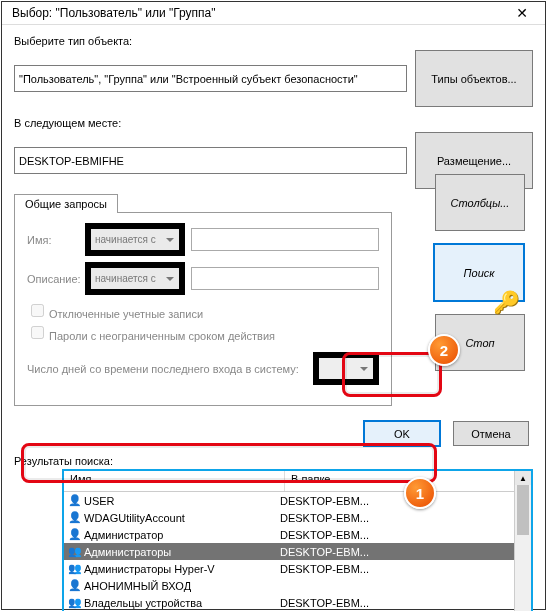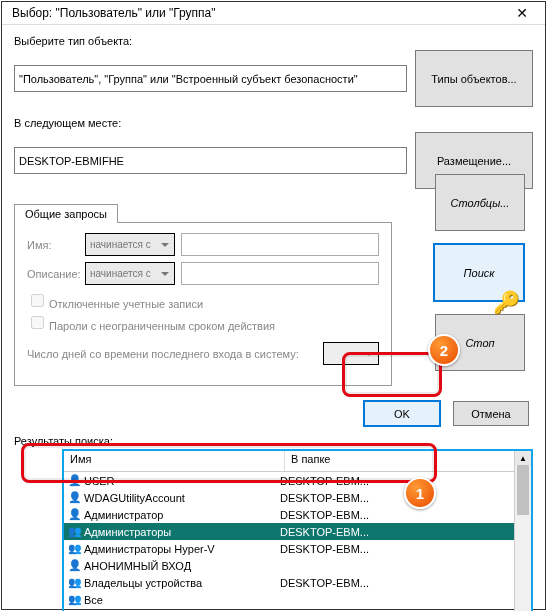--- a/index.html
+++ b/index.html
@@ -55,41 +55,41 @@
   min-width: 100px;
   margin-left: 8px;
   border: 1px solid #7a7a7a;
   background: #e1e1e1;
   font-size: 11px;
   display: inline-flex;
   align-items: center;
   justify-content: center;
   padding: 16px 8px;
 }
-.tabs { margin-top: 10px; }
+.tabs { margin-top: 0; }
 .tab {
   display: inline-block;
   border: 1px solid #999;
   border-bottom: none;
   padding: 3px 10px;
   background: #fff;
   font-size: 11px;
   position: relative;
   top: 1px;
 }
 .tab-body {
   border: 1px solid #999;
   padding: 10px 12px 14px 12px;
 }
 .frow { display: flex; align-items: center; margin-bottom: 6px; }
 .flabel { width: 58px; color: #888; }
 .dropdown {
   height: 21px;
   width: 80px;
-  border: 1px solid #000000;
+  border: 6px solid #000000;
   display: flex;
   align-items: center;
   padding: 0 4px;
   color: #777;
   font-size: 10px;
   position: relative;
   background:#eaeaea;
 }
 .dropdown::after {
   content: "";
@@ -156,21 +156,21 @@
   height: 178px;
   display: flex;
   margin-left: 48px;
 }
 .table-content { flex: 1; overflow: hidden; }
 .thead { display: flex; border-bottom: 1px solid #ccc; height: 20px; }
 .th { padding: 2px 6px; font-size: 11px; }
 .th1 { width: 208px; border-right: 1px solid #ddd; }
 .th2 { flex: 1; }
 .trow { display: flex; height: 17px; align-items: center; }
-.trow.sel { background: #0f766e; color: #fff; }
+.trow.sel { background: #737373; color: #fff; }
 .td1 { width: 212px; padding-left: 4px; display: flex; align-items: center; white-space: nowrap; overflow: hidden;}
 .td2 { flex: 1; }
 .uicon { width: 14px; height: 14px; margin-right: 2px; display: inline-flex; align-items: center; justify-content: center; font-size: 11px; }
 .uicon.user::before { content: "👤"; }
 .uicon.group::before { content: "👥"; }
 .scrollbar { width: 16px; background: #f0f0f0; border-left: 1px solid #ccc; position: relative; }
 .scroll-thumb { position: absolute; top: 14px; left: 2px; right: 2px; height: 50px; background: #c0c0c0; }
 .scroll-arrow { position: absolute; left: 0; right: 0; height: 14px; background: #e8e8e8; font-size: 8px; display: flex; align-items: center; justify-content: center; }
 .annot {
   position: absolute;

